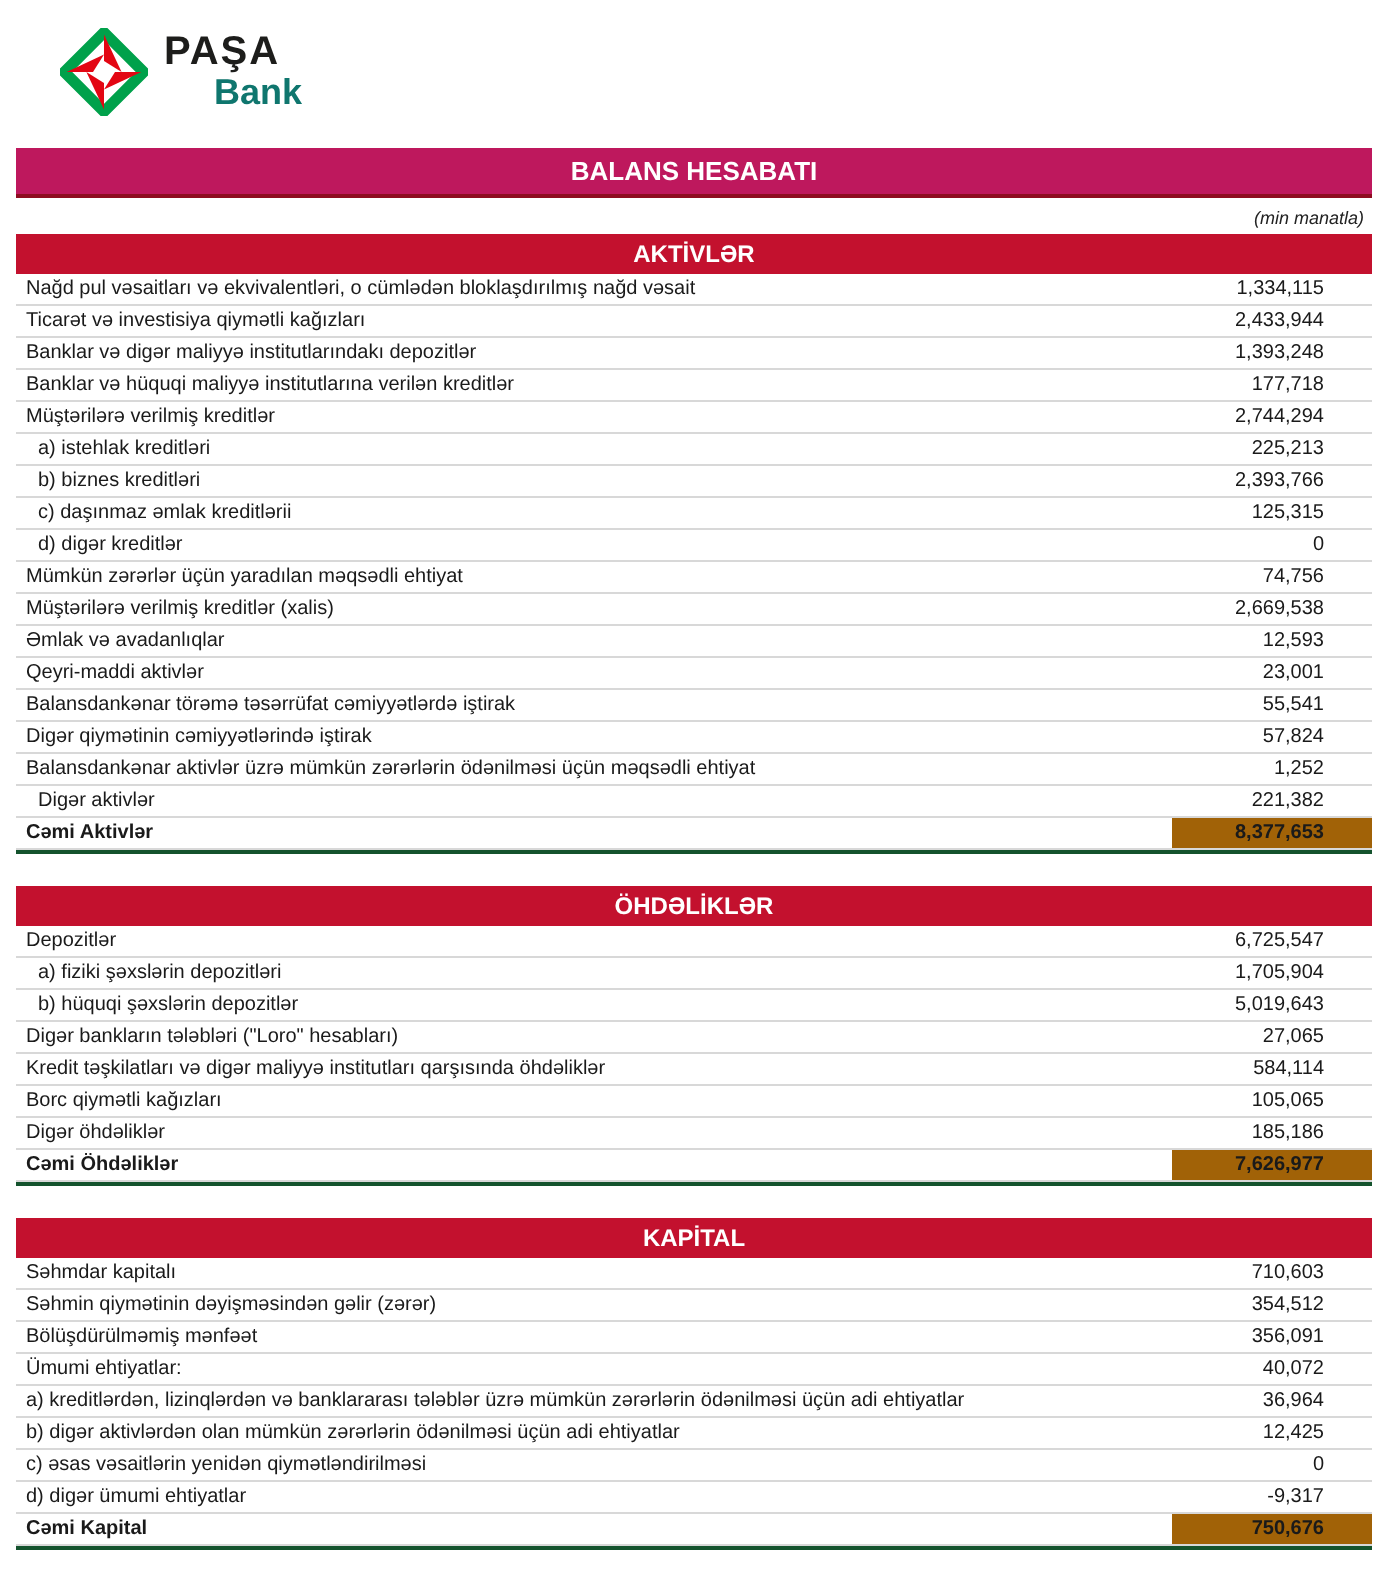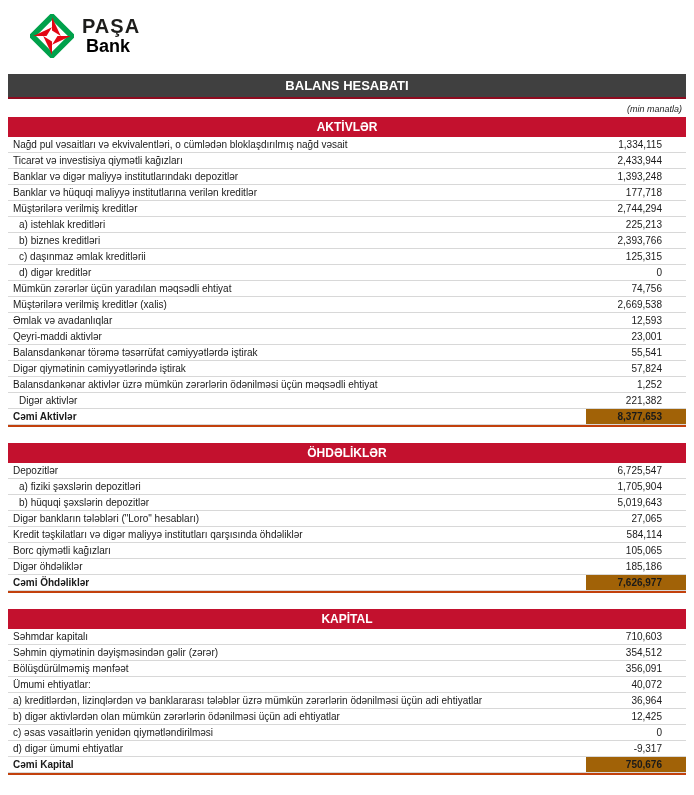--- a/index.html
+++ b/index.html
@@ -4,30 +4,30 @@
 <style>
   html,body{margin:0;padding:0;background:#ffffff;}
   body{width:694px;font-family:"Liberation Sans",sans-serif;color:#1a1a1a;}
   .page{width:694px;box-sizing:border-box;padding:8px 8px 6px 8px;}
 
   
   .logo-block{display:flex;align-items:flex-start;margin:4px 0 10px 22px;height:52px;}
   .logo-mark{width:44px;height:44px;margin-top:2px;}
   .logo-text{margin-left:8px;line-height:1.05;margin-top:4px;}
   .logo-pasa{font-size:20px;font-weight:bold;color:#1d1d1b;letter-spacing:1px;}
-  .logo-bank{font-size:18px;font-weight:bold;color:#000000;margin-left:4px;}
+  .logo-bank{font-size:18px;font-weight:bold;color:#0f766e;margin-left:25px;}
 
   
-  .title-bar{background:#404040;color:#ffffff;text-align:center;font-weight:bold;
+  .title-bar{background:#be185d;color:#ffffff;text-align:center;font-weight:bold;
     font-size:13px;padding:4px 0;border-bottom:2px solid #8e0c20;}
   .unit-note{text-align:right;font-style:italic;font-size:9px;color:#222;
     padding:5px 4px 3px 0;}
 
   
-  .section{margin-bottom:16px;border-bottom:2px solid #c2410c;}
+  .section{margin-bottom:16px;border-bottom:2px solid #14532d;}
   .section-header{background:#c3112e;color:#ffffff;text-align:center;font-weight:bold;
     font-size:12px;padding:3px 0;}
   .row{display:flex;align-items:stretch;border-bottom:1px solid #d8d8d8;font-size:10px;}
   .row .label{flex:1;padding:2px 4px 2px 5px;display:flex;align-items:center;}
   .row .value{width:100px;box-sizing:border-box;text-align:right;
     padding:2px 24px 2px 2px;display:flex;align-items:center;justify-content:flex-end;}
   .row.indent .label{padding-left:11px;}
   .row.total{font-weight:bold;}
   .row.total .value{background:#a16207;}
 </style>

